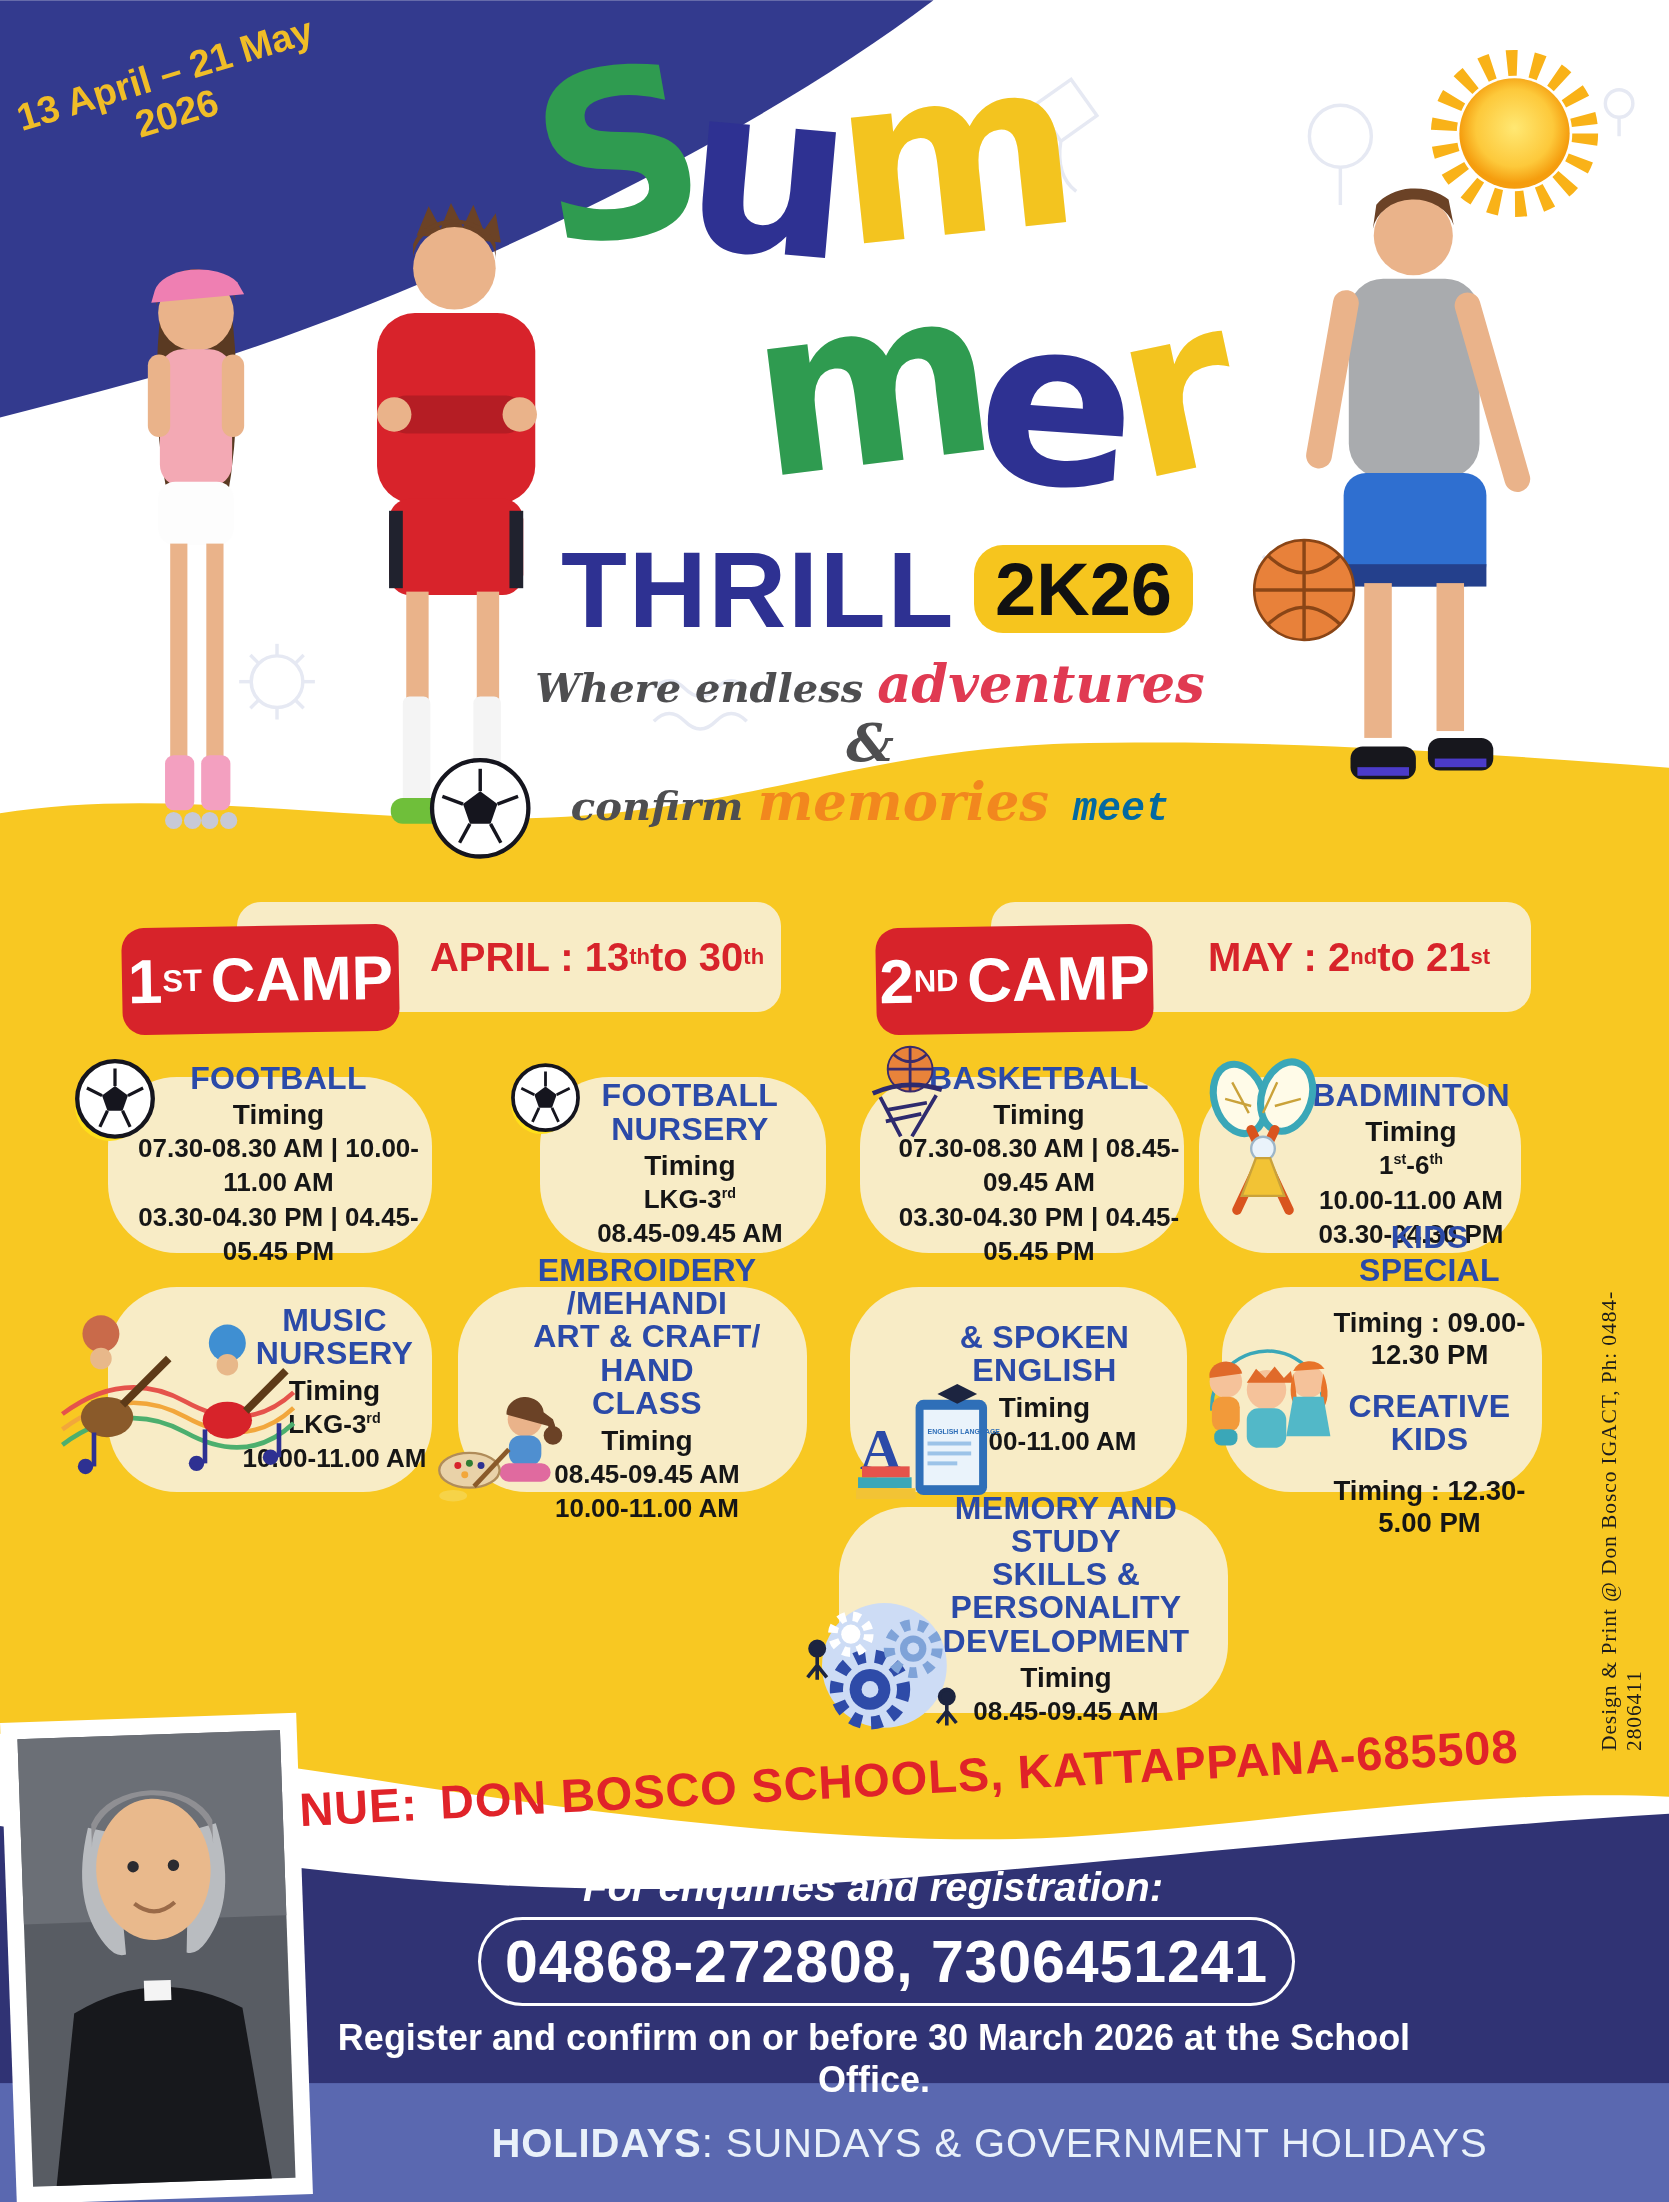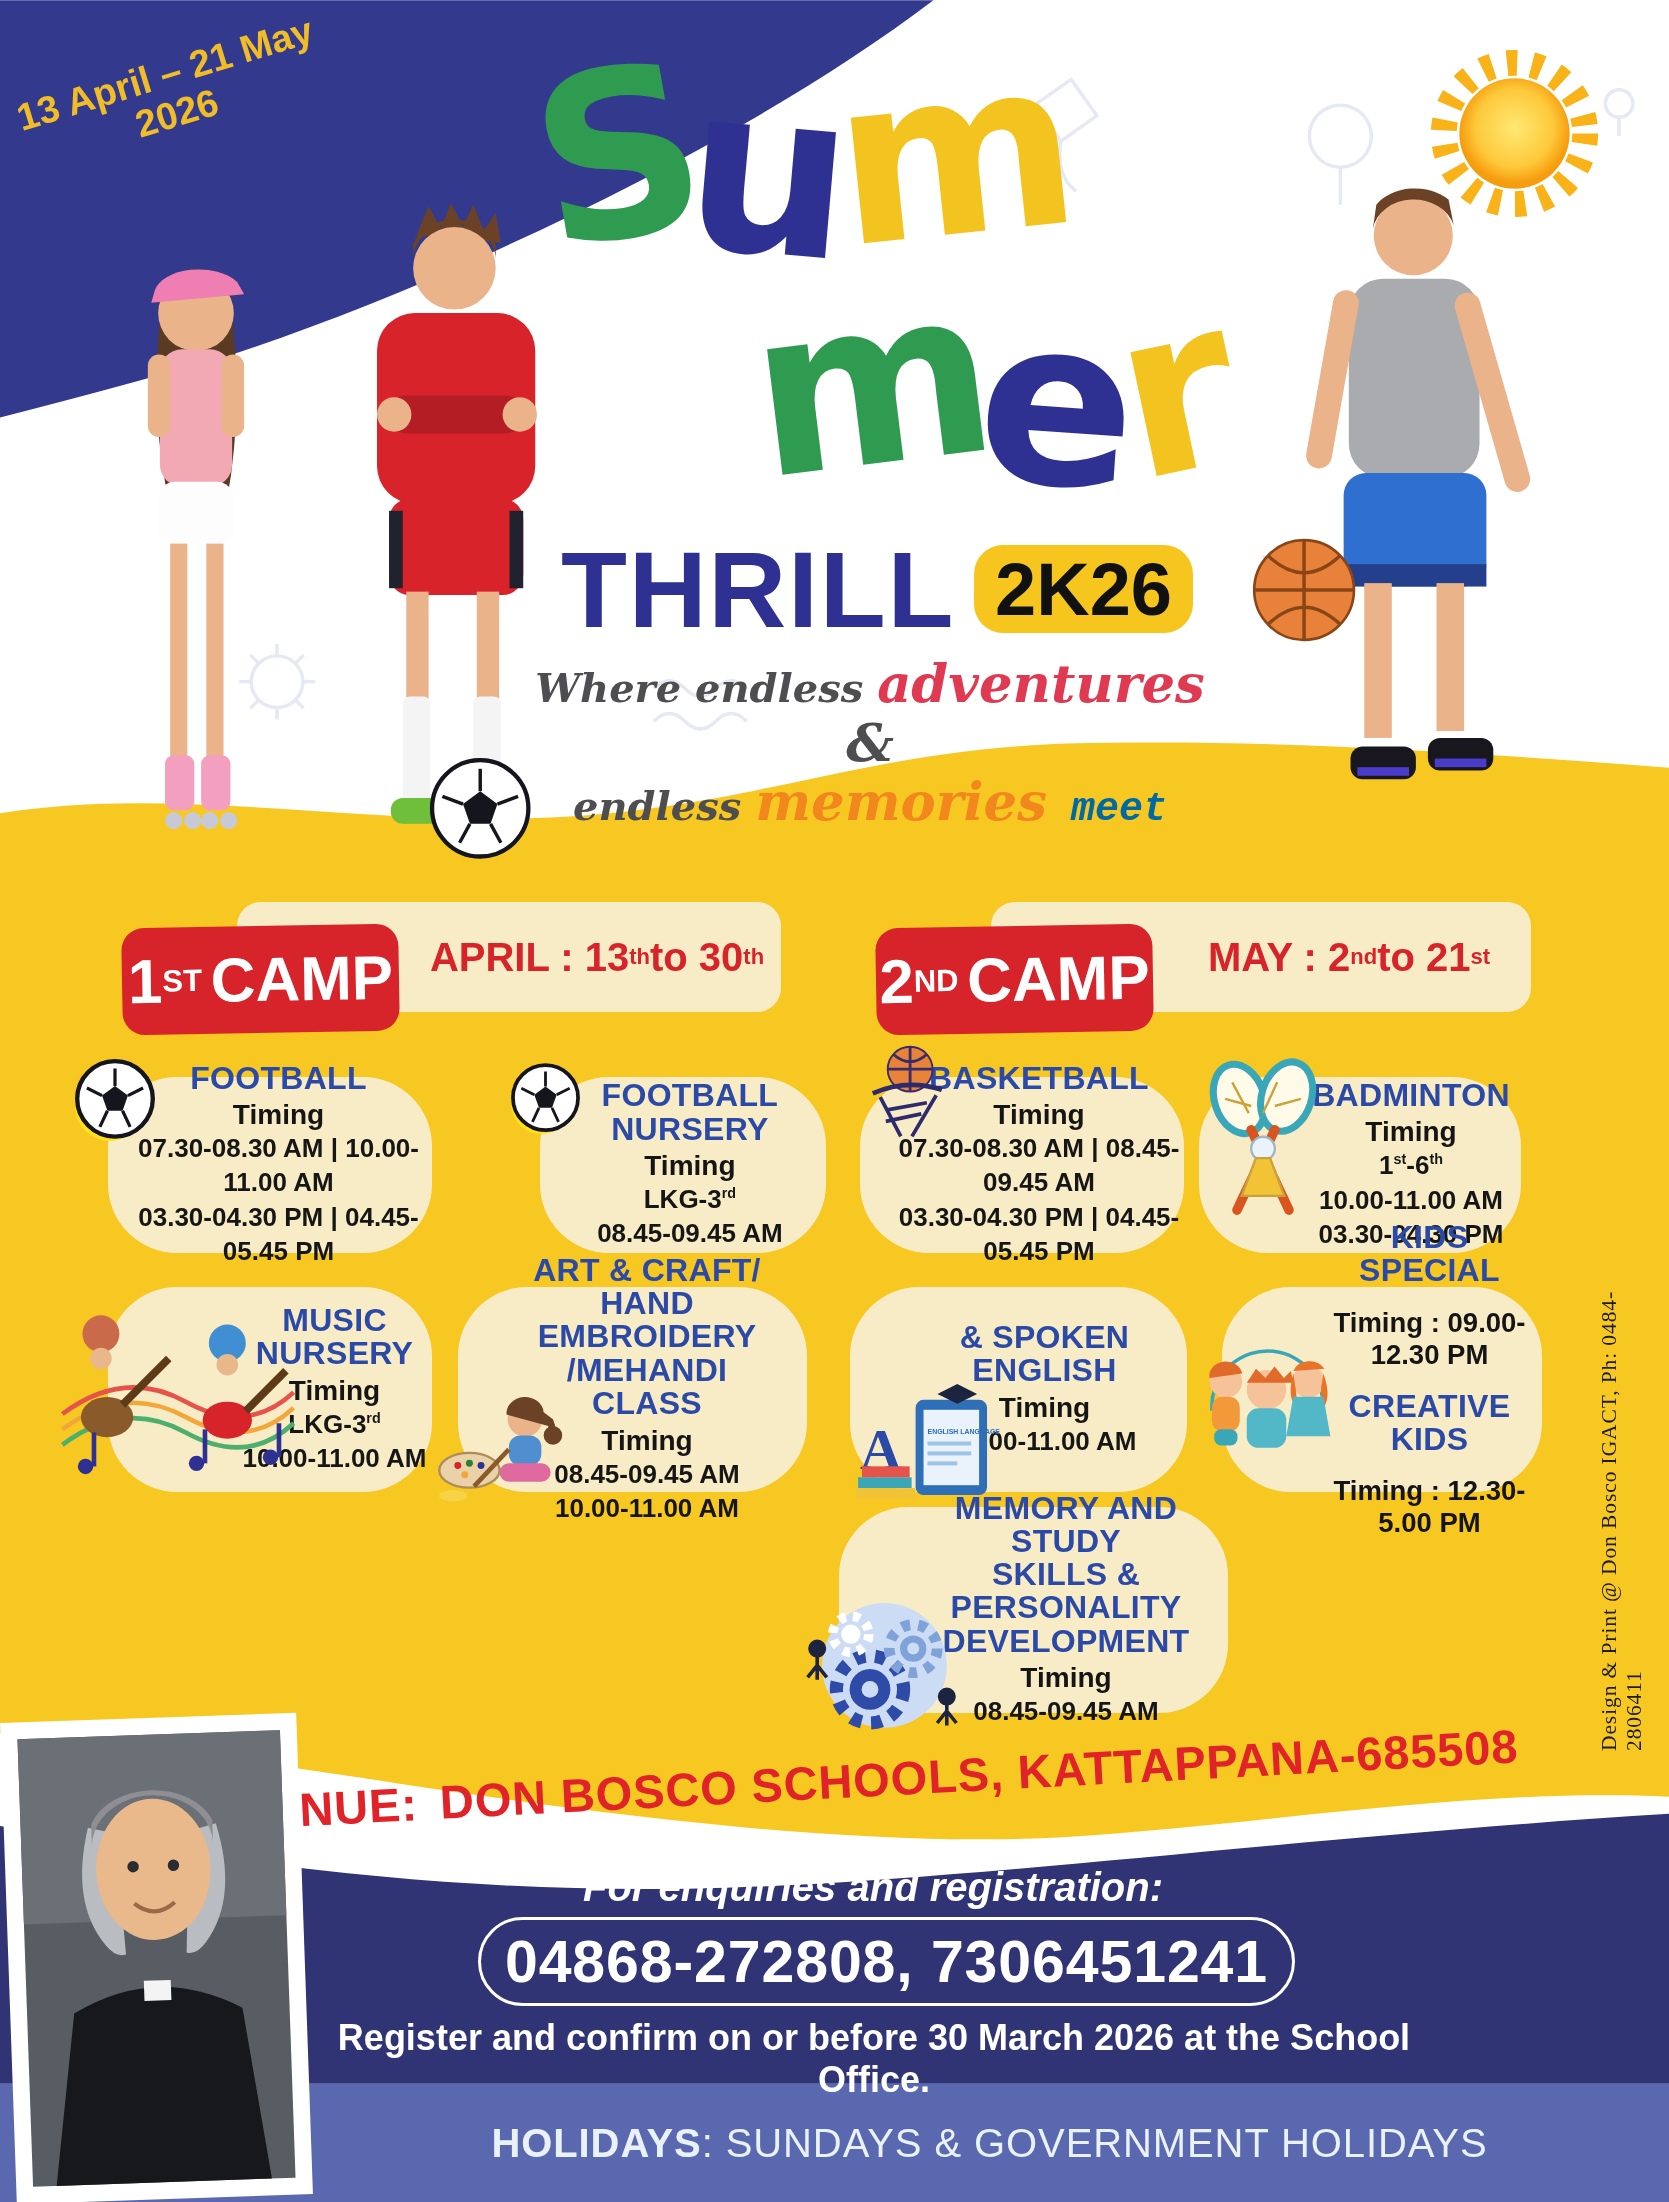--- a/index.html
+++ b/index.html
@@ -195,21 +195,21 @@
     <path d="M20,500 h116 M78,442 v116 M36,460 q42,40 84,0 M36,540 q42,-40 84,0" stroke="#8a4516" stroke-width="4" fill="none"></path>
   </svg>
 
   <div class="abs title-line" id="title-line1"><span class="letter" style="color: rgb(47, 155, 80);">S</span><span class="letter" style="color: rgb(46, 49, 146);">u</span><span class="letter" style="color: rgb(243, 196, 31);">m</span></div>
   <div class="abs title-line" id="title-line2"><span class="letter" style="color: rgb(47, 155, 80);">m</span><span class="letter" style="color: rgb(46, 49, 146);">e</span><span class="letter" style="color: rgb(243, 196, 31);">r</span></div>
   <div class="abs thrill">THRILL</div>
   <div class="abs year-badge">2K26</div>
 
   <div class="abs tagline">
     <div><span style="color: rgb(78, 78, 80);">Where endless </span><span class="big" style="color: rgb(224, 58, 82);">adventures</span><span class="big" style="color: rgb(78, 78, 80);"> &amp;</span></div>
-    <div><span style="color: rgb(78, 78, 80);">endless </span><span class="big" style="color: rgb(242, 135, 30);">memories</span><span style="color: #0369a1; font-family: Liberation Mono, monospace;"> meet</span></div>
+    <div><span style="color: rgb(78, 78, 80);">confirm </span><span class="big" style="color: rgb(242, 135, 30);">memories</span><span style="color: #0369a1; font-family: Liberation Mono, monospace;"> meet</span></div>
   </div>
 
   <div class="abs camp-panel" style="left:237px;width:544px">
       <span>APRIL : 13</span>
       <sup>th</sup>
       <span> to 30</span>
       <sup>th</sup>
     </div>
   <div class="abs camp-badge" style="left:122px;width:277px">
     <span>1</span>
@@ -333,22 +333,22 @@
       <rect x="58" y="64" width="44" height="16" rx="8" fill="#e06a9f"></rect>
       <ellipse cx="32" cy="70" rx="26" ry="15" fill="#e9d2a8" stroke="#b08c5a" stroke-width="2"></ellipse>
       <circle cx="22" cy="66" r="3" fill="#d7232a"></circle>
         <circle cx="32" cy="64" r="3" fill="#2e7d32"></circle>
       <circle cx="42" cy="66" r="3" fill="#2e3192"></circle>
         <circle cx="28" cy="74" r="3" fill="#f2a73b"></circle>
       <line x1="66" y1="52" x2="36" y2="84" stroke="#8a5a2a" stroke-width="4"></line>
       <ellipse cx="18" cy="92" rx="12" ry="5" fill="#f6d348"></ellipse>
     </svg>
     <div class="card-body" style="padding-left:29px">
+        <div class="crow title"><span>EMBROIDERY /MEHANDI</span></div>
         <div class="crow title"><span>ART &amp; CRAFT/ HAND</span></div>
-        <div class="crow title"><span>EMBROIDERY /MEHANDI</span></div>
         <div class="crow title"><span>CLASS</span></div>
         <div class="crow label"><span>Timing</span></div>
         <div class="crow time"><span>08.45-09.45 AM</span></div>
         <div class="crow time"><span>10.00-11.00 AM</span></div>
       </div>
   </div>
 
   <div class="card" style="left:850px;top:1287px;width:337px;height:205px">
     <svg class="cicon" style="left:3.4px;top:95px" width="151" height="129" viewBox="0 0 150 130">
       <text x="6" y="88" font-size="58" font-weight="bold" fill="#2b4aa8" font-family="Liberation Serif, serif">A</text>

